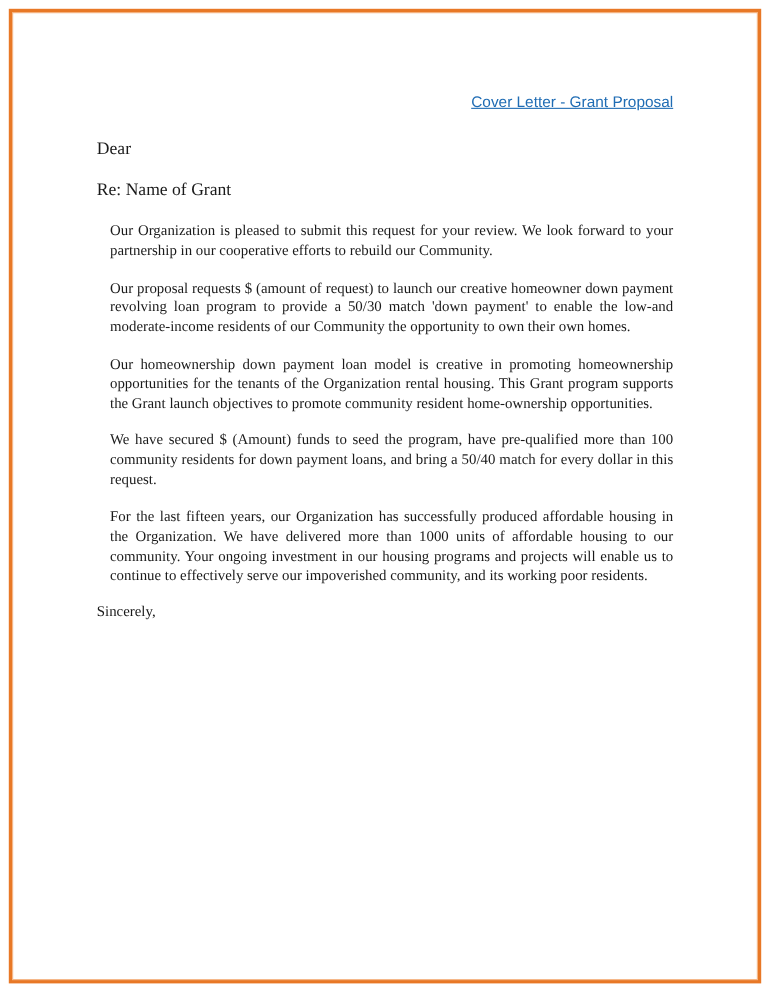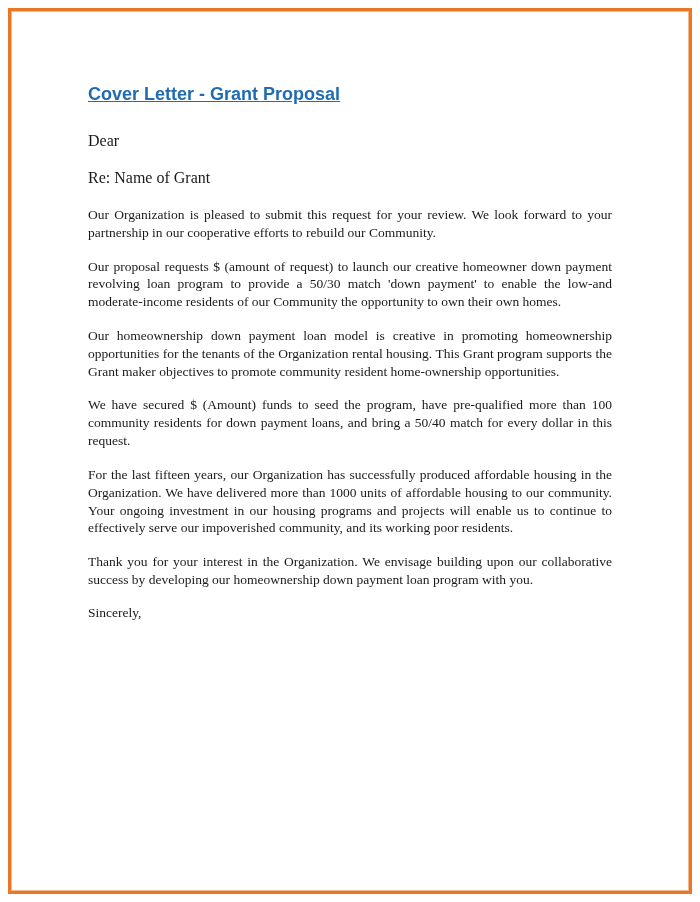--- a/index.html
+++ b/index.html
@@ -27,37 +27,37 @@
     pointer-events: none;
   }
   .content {
     position: absolute;
     top: 84px;
     left: 88px;
     width: 524px;
   }
   .doc-title {
     font-family: "Liberation Sans", sans-serif;
-    font-size: 18px;
-    font-weight: bold;
+    font-size: 14px;
+    font-weight: normal;
     color: #1f6cb4;
     text-decoration: underline;
-    text-align: left;
+    text-align: right;
     margin: 0 0 26px 0;
   }
   .line {
     font-size: 16px;
     line-height: 1.28;
     margin: 0 0 17px 0;
   }
   .para {
     font-size: 13.5px;
     line-height: 1.32;
     text-align: justify;
-    margin: 0 0 16px 0;
+    margin: 0 0 16px 12px;
   }
   .closing {
     font-size: 13.5px;
     margin: 10px 0 17px 0;
   }
 </style>
 </head>
 <body>
 
 <div class="page">
@@ -67,23 +67,22 @@
     <h1 class="doc-title">Cover Letter - Grant Proposal</h1>
 
     <p class="line">Dear</p>
 
     <p class="line">Re: Name of Grant</p>
 
     <p class="para">Our Organization is pleased to submit this request for your review. We look forward to your partnership in our cooperative efforts to rebuild our Community.</p>
 
     <p class="para">Our proposal requests $ (amount of request) to launch our creative homeowner down payment revolving loan program to provide a 50/30 match 'down payment' to enable the low-and moderate-income residents of our Community the opportunity to own their own homes.</p>
 
-    <p class="para">Our homeownership down payment loan model is creative in promoting homeownership opportunities for the tenants of the Organization rental housing. This Grant program supports the Grant maker objectives to promote community resident home-ownership opportunities.</p>
+    <p class="para">Our homeownership down payment loan model is creative in promoting homeownership opportunities for the tenants of the Organization rental housing. This Grant program supports the Grant launch objectives to promote community resident home-ownership opportunities.</p>
 
     <p class="para">We have secured $ (Amount) funds to seed the program, have pre-qualified more than 100 community residents for down payment loans, and bring a 50/40 match for every dollar in this request.</p>
 
     <p class="para">For the last fifteen years, our Organization has successfully produced affordable housing in the Organization. We have delivered more than 1000 units of affordable housing to our community. Your ongoing investment in our housing programs and projects will enable us to continue to effectively serve our impoverished community, and its working poor residents.</p>
 
-    <p class="para">Thank you for your interest in the Organization. We envisage building upon our collaborative success by developing our homeownership down payment loan program with you.</p>
 
     <p class="closing">Sincerely,</p>
   </div>
 </div>
 
 </body></html>

